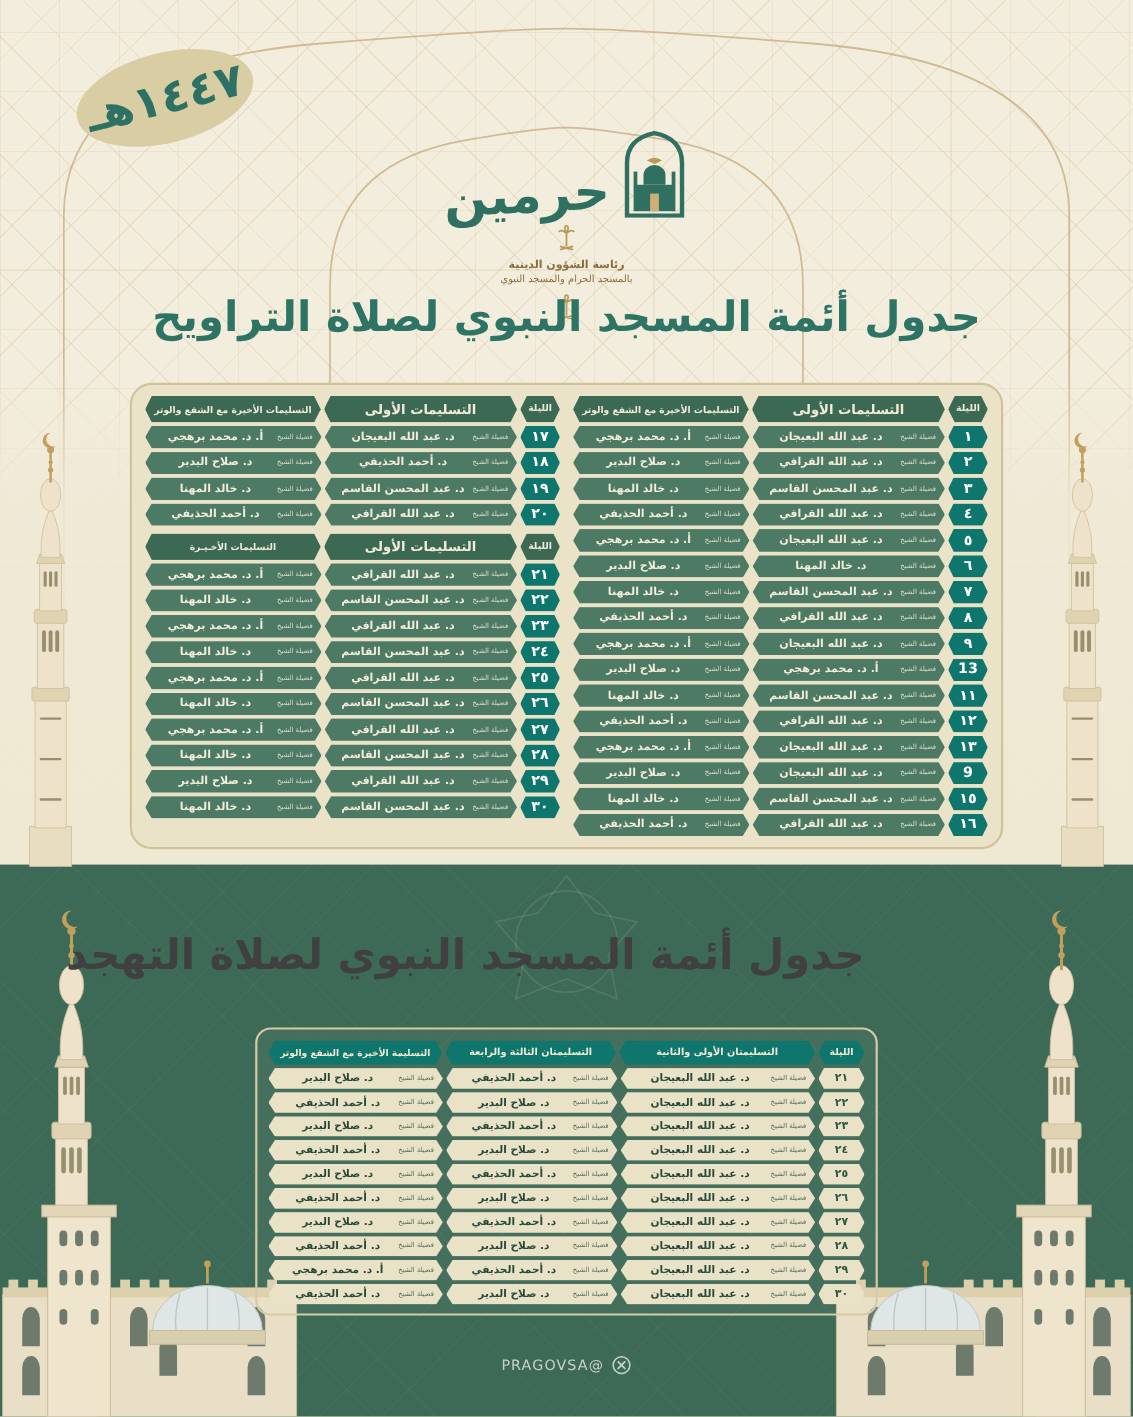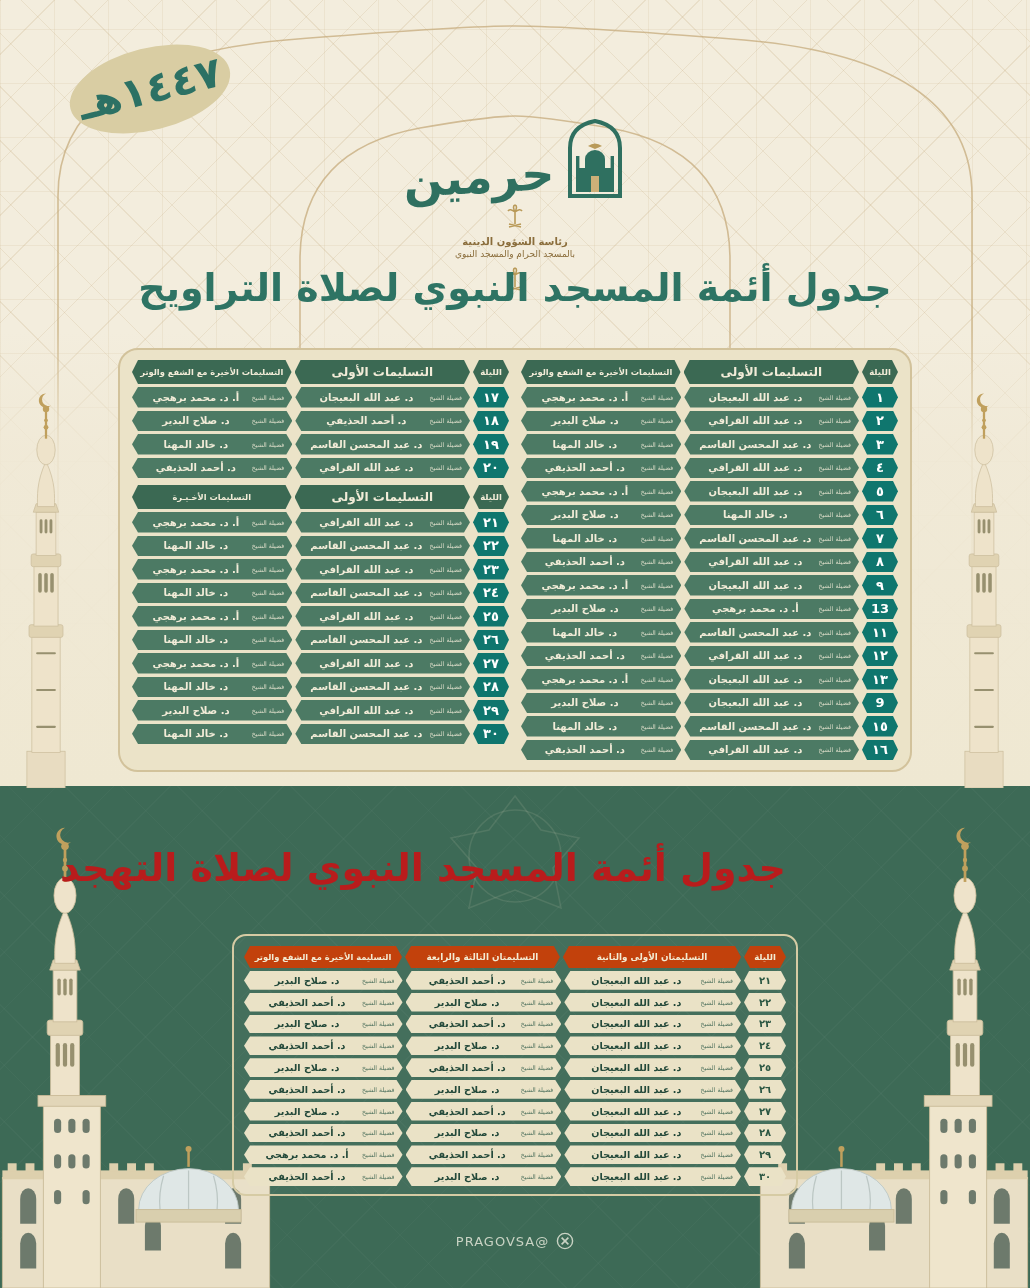--- a/index.html
+++ b/index.html
@@ -29,21 +29,21 @@
   .wordmark{font-size:46px;font-weight:bold;color:#2f7060;line-height:.9;transform:skewY(-3deg);}
   .org{display:flex;align-items:center;gap:8px;margin-top:6px;flex-direction:column;}
   .org-lines{text-align:center;color:#8a6d3b;}
   .org-line1{font-size:10px;font-weight:bold;letter-spacing:1px;}
   .org-line2{font-size:9px;margin-top:2px;}
 
   
   .taraweeh-title{position:absolute;left:0;top:266px;width:1030px;text-align:center;
     font-size:38px;font-weight:bold;color:#2e7464;z-index:3;letter-spacing:-1px;}
   .tahajjud-title{position:absolute;left:0;top:846px;width:846px;text-align:center;
-    font-size:38px;font-weight:bold;color:#b91c1c;z-index:3;letter-spacing:-1px;}
+    font-size:38px;font-weight:bold;color:#404040;z-index:3;letter-spacing:-1px;}
 
   
   .taraweeh-panel{position:absolute;left:118px;top:348px;width:794px;height:424px;z-index:4;
     background:#ebe3c8;border:2px solid #d2c29b;border-radius:20px;box-sizing:border-box;
     padding:10px 12px;display:flex;gap:12px;}
   .tgroup{flex:1;display:flex;flex-direction:column;gap:7px;}
   .tsection{display:flex;flex-direction:column;gap:3px;}
   .thead{display:flex;gap:3px;height:24px;flex:none;}
   .hcell{background:#3b6953;color:#f2ecd8;font-weight:bold;font-size:12px;display:flex;
     align-items:center;justify-content:center;white-space:nowrap;overflow:hidden;
@@ -66,21 +66,21 @@
   .bottom-section{position:absolute;left:0;top:786px;width:1030px;height:502px;background:#3d6a56;
     background-image:
       repeating-linear-gradient(45deg, rgba(255,255,255,.022) 0 1px, transparent 1px 40px),
       repeating-linear-gradient(135deg, rgba(255,255,255,.022) 0 1px, transparent 1px 40px);}
   .rosette{position:absolute;left:395px;top:786px;z-index:1;}
 
   .tahajjud-panel{position:absolute;left:232px;top:934px;width:566px;height:262px;z-index:4;
     border:2px solid #d6cba4;border-radius:14px;box-sizing:border-box;background:rgba(255,255,255,.04);
     padding:10px;display:flex;flex-direction:column;gap:3px;}
   .tj .thead{height:22px;}
-  .tj .hcell{background:#c2410c;color:#f3ecd4;text-align:center;}
+  .tj .hcell{background:#0f766e;color:#f3ecd4;text-align:center;}
   .tj .h-night{width:42px;}
   .tj .h-a{flex:1.15;font-size:8.8px;}
   .tj .h-b{flex:1;font-size:8.8px;}
   .tj .h-c{flex:1.02;font-size:8.3px;}
   .tj .trow{height:18.8px;}
   .tj .night{width:42px;background:#eae2c6;color:#2c5743;font-size:10px;}
   .tj .cell{background:#eae2c6;color:#28523e;}
   .tj .cell.a{flex:1.15;}
   .tj .cell.b{flex:1;}
   .tj .cell.c{flex:1.02;}

